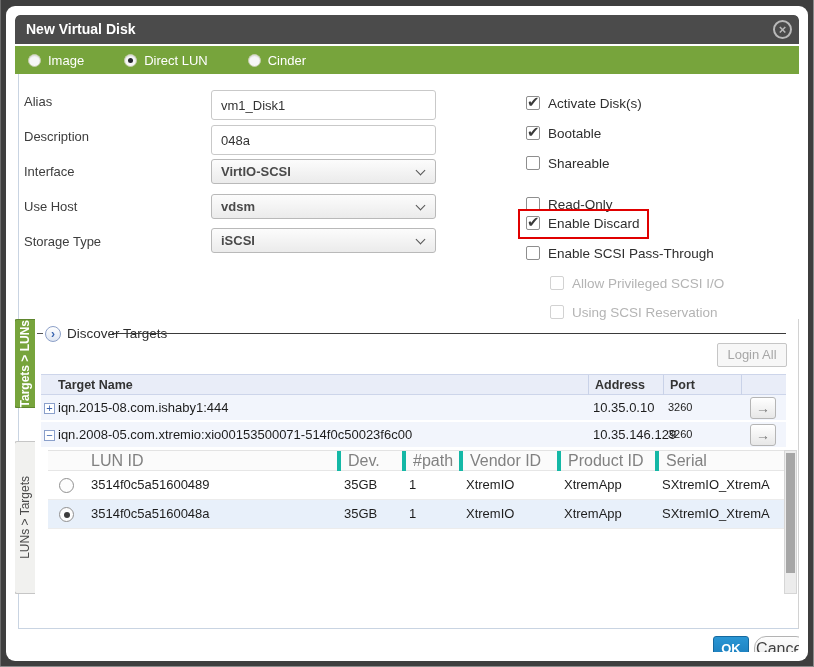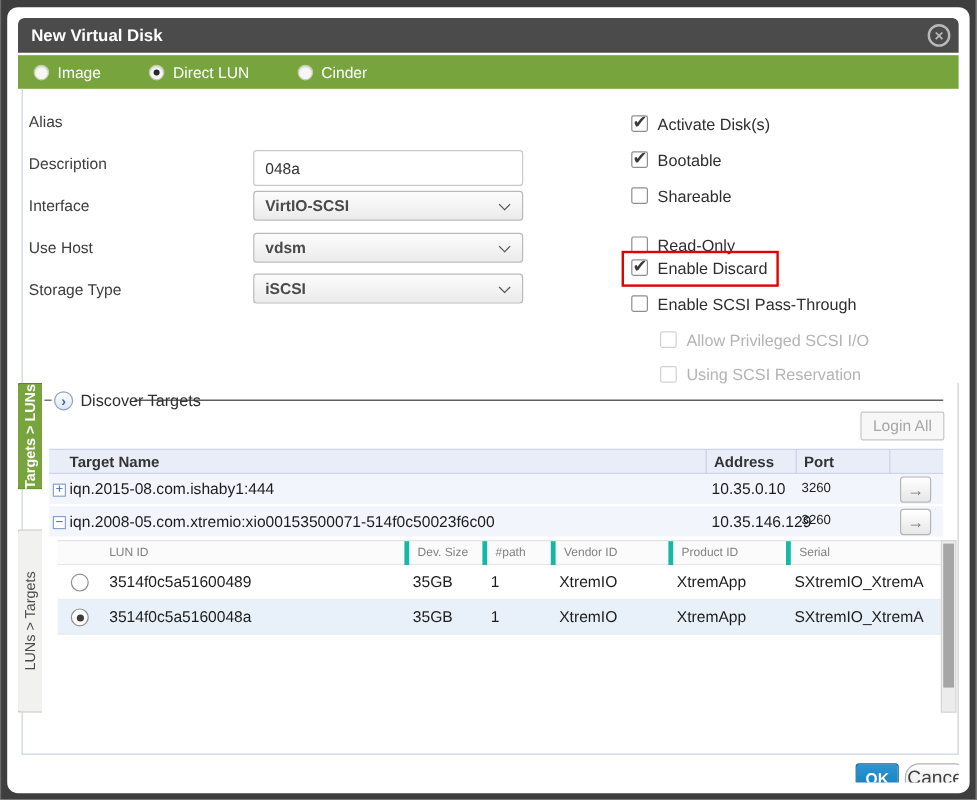--- a/index.html
+++ b/index.html
@@ -77,21 +77,21 @@
             color:#3a62ad;font-size:11px;line-height:9px;text-align:center;cursor:pointer;}
   .tname{position:absolute;left:17px;top:0;width:525px;font-size:13px;color:#1d1d1d;line-height:25px;white-space:nowrap;overflow:hidden;}
   .taddr{position:absolute;left:552px;top:0;font-size:13px;color:#1d1d1d;line-height:25px;}
   .tport{position:absolute;left:627px;top:0;font-size:11px;color:#1d1d1d;line-height:25px;}
   .login-arrow{position:absolute;left:709px;top:2px;width:26px;height:22px;border:1px solid #b5b5b5;border-radius:3px;
                background:linear-gradient(#ffffff,#e7e7e7);color:#7a7a7a;font-size:14px;font-weight:bold;text-align:center;line-height:20px;cursor:pointer;}
 
   
   .ltable{position:absolute;left:33px;top:435px;width:736px;}
   .lhead{position:relative;height:21px;background:#fbfbfb;border-top:1px solid #e3e3e3;border-bottom:1px solid #e6e6e6;}
-  .lhcell{position:absolute;top:0;height:20px;font-size:10px;color:#818181;line-height:20px;}
+  .lhcell{position:absolute;top:0;height:20px;font-size:16px;color:#818181;line-height:20px;}
   .lhcell.b{border-left:4px solid #14b8a6;padding-left:7px;}
   .lrow{position:relative;height:29px;background:#fff;border-bottom:1px solid #ececec;}
   .lrow.selected{background:#e8f0fa;}
   .lradio{position:absolute;left:11px;top:7px;width:15px;height:15px;border:1px solid #909090;border-radius:50%;background:#fdfdfd;cursor:pointer;}
   .lradio.sel::after{content:"";position:absolute;inset:3.5px;border-radius:50%;background:#3c3c3c;}
   .lcell{position:absolute;top:0;font-size:13px;color:#1d1d1d;line-height:28px;white-space:nowrap;overflow:hidden;}
 
   
   .sub-scroll{position:absolute;left:769px;top:435px;width:13px;height:144px;background:#ececec;border:1px solid #d6d6d6;}
   .sub-scroll .thumb{position:absolute;left:1px;top:2px;width:9px;height:120px;background:#a6a6a6;}
@@ -130,20 +130,21 @@
         <span>Cinder</span>
       </div>
     </div>
 
     <div class="flabel" style="top:79px;">Alias</div>
     <div class="flabel" style="top:114px;">Description</div>
     <div class="flabel" style="top:149px;">Interface</div>
     <div class="flabel" style="top:184px;">Use Host</div>
     <div class="flabel" style="top:219px;">Storage Type</div>
 
+    <input class="tinput" style="top: 75px;" value="vm1_Disk1">
     <input class="tinput" style="top: 110px;" value="048a">
     <div class="select" style="top:144px;">
       <span>VirtIO-SCSI</span>
       <span class="chev"></span>
     </div>
     <div class="select" style="top:179px;">
       <span>vdsm</span>
       <span class="chev"></span>
     </div>
     <div class="select" style="top:213px;">

